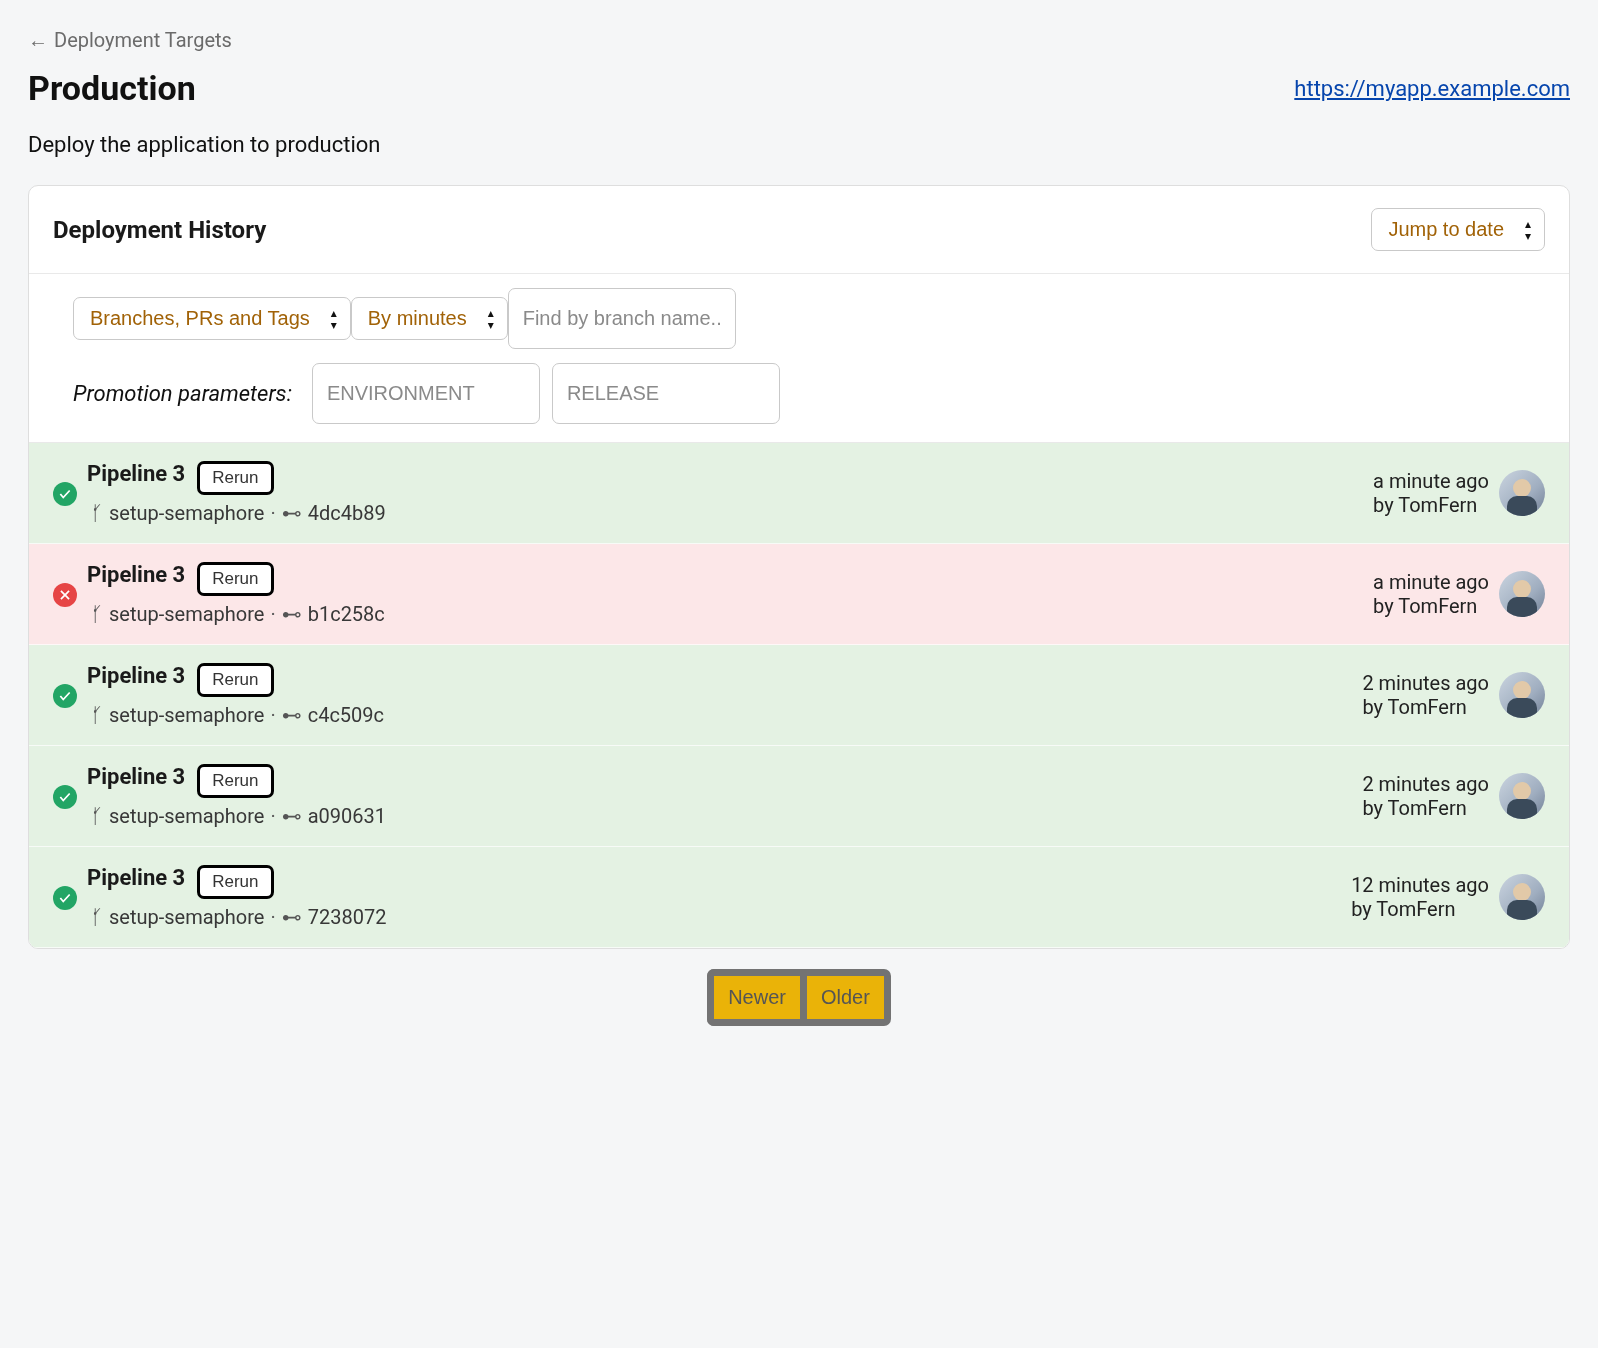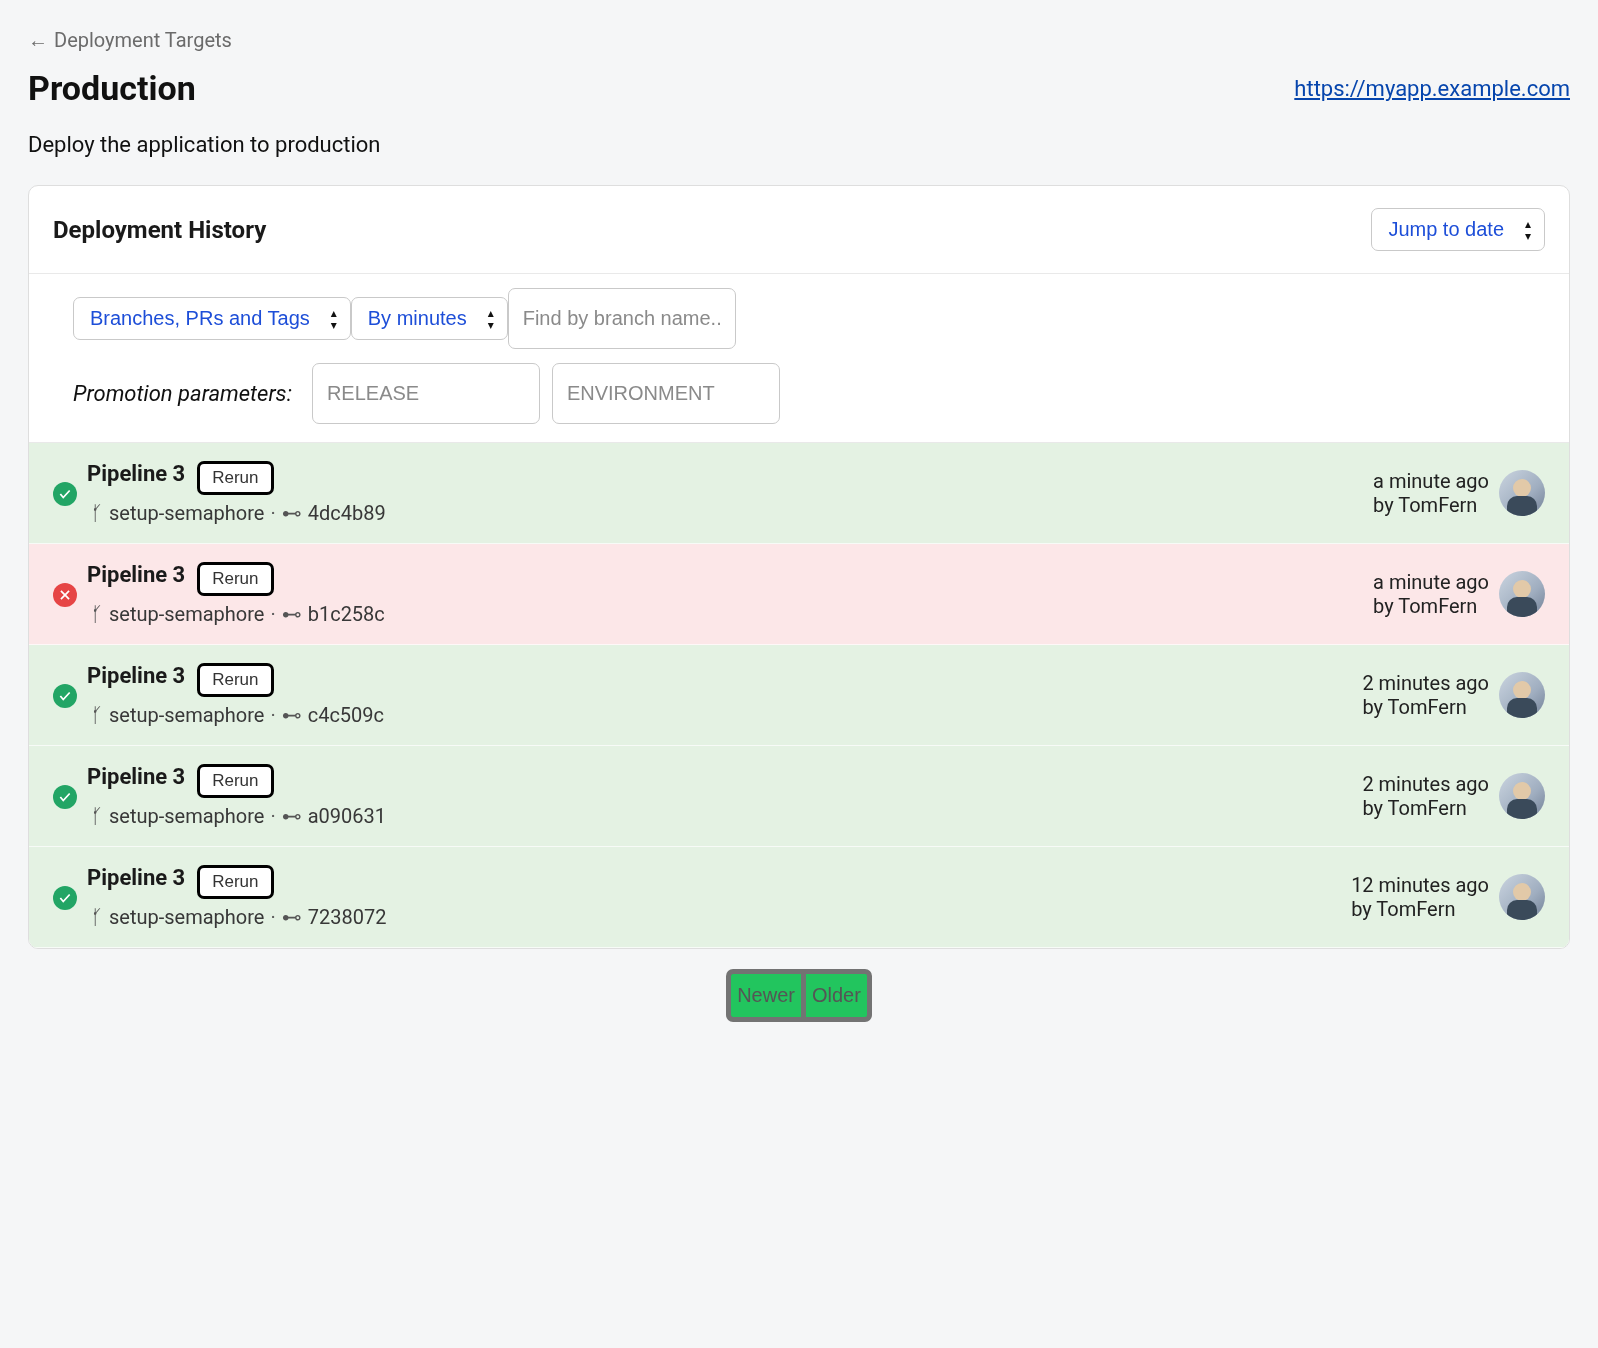--- a/index.html
+++ b/index.html
@@ -69,21 +69,21 @@
       display: inline-block;
     }
     .select {
       appearance: none;
       -webkit-appearance: none;
       background: #fff;
       border: 1px solid #c9c9c9;
       border-radius: 7px;
       padding: 9px 40px 9px 16px;
       font-size: 20px;
-      color: #1d4ed8;
+      color: #a16207;
       cursor: pointer;
     }
     .select-caret {
       position: absolute;
       right: 14px;
       top: 50%;
       transform: translateY(-50%);
       pointer-events: none;
       font-size: 12px;
       line-height: 1;
@@ -227,23 +227,23 @@
       border-radius: 10px 10px 0 0;
       bottom: -2px;
       left: 8px;
     }
     .pagination {
       display: flex;
       justify-content: center;
       margin-top: 20px;
     }
     .page-btn {
-      background: #22c55e;
-      border: 5px solid #737373;
-      padding: 10px 6px;
+      background: #eab308;
+      border: 7px solid #737373;
+      padding: 10px 14px;
       font-size: 20px;
       color: #555;
       cursor: pointer;
     }
     .page-btn:first-child {
       border-radius: 7px 0 0 7px;
       border-right: none;
     }
     .page-btn:last-child {
       border-radius: 0 7px 7px 0;
@@ -282,22 +282,22 @@
     </div>
     <div class="select-wrap">
       <button class="select">By minutes</button>
       <span class="select-caret">▴<br>▾</span>
     </div>
     <input class="text-input" placeholder="Find by branch name.." style="">
   </div>
 
   <div class="params-row">
     <span class="params-label">Promotion parameters:</span>
+    <input class="text-input" placeholder="ENVIRONMENT" style="">
     <input class="text-input" placeholder="RELEASE" style="">
-    <input class="text-input" placeholder="ENVIRONMENT" style="">
   </div>
 
   <div class="deployment-list" id="deployment-list">
       <div class="deploy-item success">
         <div class="status-icon success">
           <svg viewBox="0 0 24 24">
             <polyline points="4 12 9 18 20 6"></polyline>
           </svg>
         </div>
         <div class="deploy-main">

